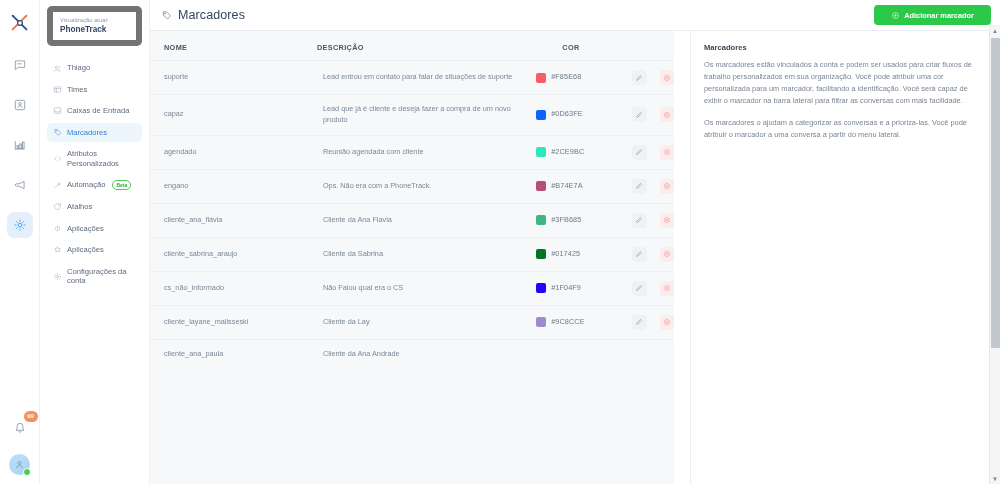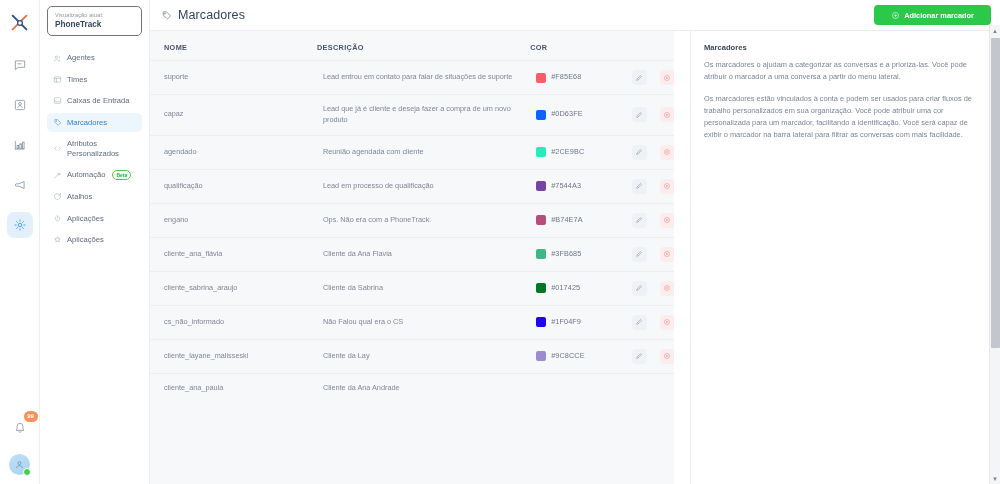--- a/index.html
+++ b/index.html
@@ -53,21 +53,21 @@
     background: #44ce4b; border: 1.5px solid #fff;
   }
 
   
   .sidebar {
     width: 110px; flex: 0 0 110px; height: 484px;
     background: #ffffff; border-right: 1px solid #edf0f3;
     padding: 6px 7px 0 7px; overflow: hidden;
   }
   .view-switcher {
-    border: 1px solid #737373; border-radius: 5px;
+    border: 6px solid #737373; border-radius: 5px;
     padding: 5px 6px 6px 7px; margin-bottom: 12px; cursor: pointer;
     background:#fff;
   }
   .view-switcher .vs-label { font-size: 5.6px; color: #8a97a8; line-height: 1.3; letter-spacing:.1px;}
   .view-switcher .vs-value { font-size: 8.2px; color: #344563; font-weight: 700; margin-top: 1px; }
 
   .nav-item {
     display: flex; align-items: center; gap: 5px;
     padding: 5px 6px; border-radius: 5px; margin-bottom: 2px;
     cursor: pointer; font-size: 7.6px; color: #5c6b80; line-height: 1.25;
@@ -246,21 +246,21 @@
     </div>
 
     <div class="nav-item">
       <span class="nav-ico">
         <svg width="9" height="9" viewBox="0 0 24 24">
             <circle cx="9" cy="8.5" r="3"></circle>
             <path d="M3.5 19c.9-2.8 3-4 5.5-4s4.6 1.2 5.5 4" stroke-linecap="round"></path>
             <path d="M16 6.2a3 3 0 0 1 0 5.6M18.5 19c-.3-1.5-.9-2.6-1.8-3.4" stroke-linecap="round"></path>
           </svg>
       </span>
-      <span class="nav-label">Agentes</span>
+      <span class="nav-label">Thiago</span>
     </div>
 
     <div class="nav-item">
       <span class="nav-ico">
         <svg width="9" height="9" viewBox="0 0 24 24">
             <rect x="3.5" y="5" width="17" height="14" rx="2"></rect>
             <path d="M3.5 9.5h17M9 9.5V19" stroke-linecap="round"></path>
           </svg>
       </span>
       <span class="nav-label">Times</span>
@@ -328,20 +328,29 @@
 
     <div class="nav-item">
       <span class="nav-ico">
         <svg width="9" height="9" viewBox="0 0 24 24">
             <path d="M12 4.5l2.3 4.7 5.2.7-3.8 3.6.9 5.1-4.6-2.4-4.6 2.4.9-5.1L4.5 9.9l5.2-.7z" stroke-linejoin="round"></path>
           </svg>
       </span>
       <span class="nav-label">Aplicações</span>
     </div>
 
+    <div class="nav-item">
+      <span class="nav-ico">
+        <svg width="9" height="9" viewBox="0 0 24 24">
+            <circle cx="12" cy="12" r="3"></circle>
+            <path d="M12 3.5v2M12 18.5v2M3.5 12h2M18.5 12h2M6.2 6.2l1.4 1.4M16.4 16.4l1.4 1.4M17.8 6.2l-1.4 1.4M7.6 16.4l-1.4 1.4" stroke-linecap="round"></path>
+          </svg>
+      </span>
+      <span class="nav-label">Configurações da conta</span>
+    </div>
   </div>
 
   <div class="main">
 
     <div class="topbar">
       <span class="tb-ico">
         <svg width="11" height="11" viewBox="0 0 24 24">
             <path d="M19.5 11.5 12 4H5v7l7.5 7.5a2 2 0 0 0 2.8 0l4.2-4.2a2 2 0 0 0 0-2.8z" stroke-linejoin="round"></path>
             <circle cx="8.6" cy="8" r="1.1"></circle>
           </svg>
@@ -367,21 +376,21 @@
             <col class="col-nome">
               <col class="col-desc">
               <col class="col-cor">
               <col class="col-act1">
               <col class="col-act2">
           </colgroup>
           <thead>
             <tr>
               <th>NOME</th>
               <th style="padding-left:8px;">DESCRIÇÃO</th>
-              <th style="padding-left:8px;">COR</th>
+              <th style="padding-left:8px;text-align:center;">COR</th>
               <th></th>
               <th></th>
             </tr>
           </thead>
           <tbody id="tbody">
               <tr>
                 <td class="td-name">suporte</td>
                 <td class="td-desc">Lead entrou em contato para falar de situações de suporte</td>
                 <td class="td-cor">
                   <span class="color-cell">
@@ -449,45 +458,20 @@
                 <td>
                   <span class="act-btn act-del">
                     <svg width="8" height="8" viewBox="0 0 24 24">
                       <circle cx="12" cy="12" r="7.6"></circle>
                       <path d="M9.4 9.4l5.2 5.2M14.6 9.4l-5.2 5.2" stroke-linecap="round"></path>
                     </svg>
                   </span>
                 </td>
               </tr>
               <tr>
-                <td class="td-name">qualificação</td>
-                <td class="td-desc">Lead em processo de qualificação</td>
-                <td class="td-cor">
-                  <span class="color-cell">
-                    <span class="swatch" style="background: rgb(117, 68, 163);"></span>
-                    <span class="hexval">#7544A3</span>
-                  </span>
-                </td>
-                <td>
-                  <span class="act-btn act-edit">
-                    <svg width="8" height="8" viewBox="0 0 24 24">
-                      <path d="M16.5 4.5l3 3L9 18l-4 1 1-4z" stroke-linejoin="round"></path>
-                    </svg>
-                  </span>
-                </td>
-                <td>
-                  <span class="act-btn act-del">
-                    <svg width="8" height="8" viewBox="0 0 24 24">
-                      <circle cx="12" cy="12" r="7.6"></circle>
-                      <path d="M9.4 9.4l5.2 5.2M14.6 9.4l-5.2 5.2" stroke-linecap="round"></path>
-                    </svg>
-                  </span>
-                </td>
-              </tr>
-              <tr>
                 <td class="td-name">engano</td>
                 <td class="td-desc">Ops. Não era com a PhoneTrack.</td>
                 <td class="td-cor">
                   <span class="color-cell">
                     <span class="swatch" style="background: rgb(183, 78, 122);"></span>
                     <span class="hexval">#B74E7A</span>
                   </span>
                 </td>
                 <td>
                   <span class="act-btn act-edit">
@@ -611,22 +595,22 @@
                 <td class="td-cor"></td>
                 <td></td>
                 <td></td>
               </tr>
             </tbody>
         </table>
       </div>
 
       <div class="info-panel">
         <div class="info-title">Marcadores</div>
+        <p class="info-p">Os marcadores estão vinculados à conta e podem ser usados para criar fluxos de trabalho personalizados em sua organização. Você pode atribuir uma cor personalizada para um marcador, facilitando a identificação. Você será capaz de exibir o marcador na barra lateral para filtrar as conversas com mais facilidade.</p>
         <p class="info-p">Os marcadores o ajudam a categorizar as conversas e a prioriza-las. Você pode atribuir o marcador a uma conversa a partir do menu lateral.</p>
-        <p class="info-p">Os marcadores estão vinculados à conta e podem ser usados para criar fluxos de trabalho personalizados em sua organização. Você pode atribuir uma cor personalizada para um marcador, facilitando a identificação. Você será capaz de exibir o marcador na barra lateral para filtrar as conversas com mais facilidade.</p>
       </div>
     </div>
   </div>
 
   <div class="page-scroll">
     <div class="sb-arrow">▲</div>
     <div class="sb-thumb"></div>
     <div class="sb-arrow bottom">▼</div>
   </div>
 </div>

